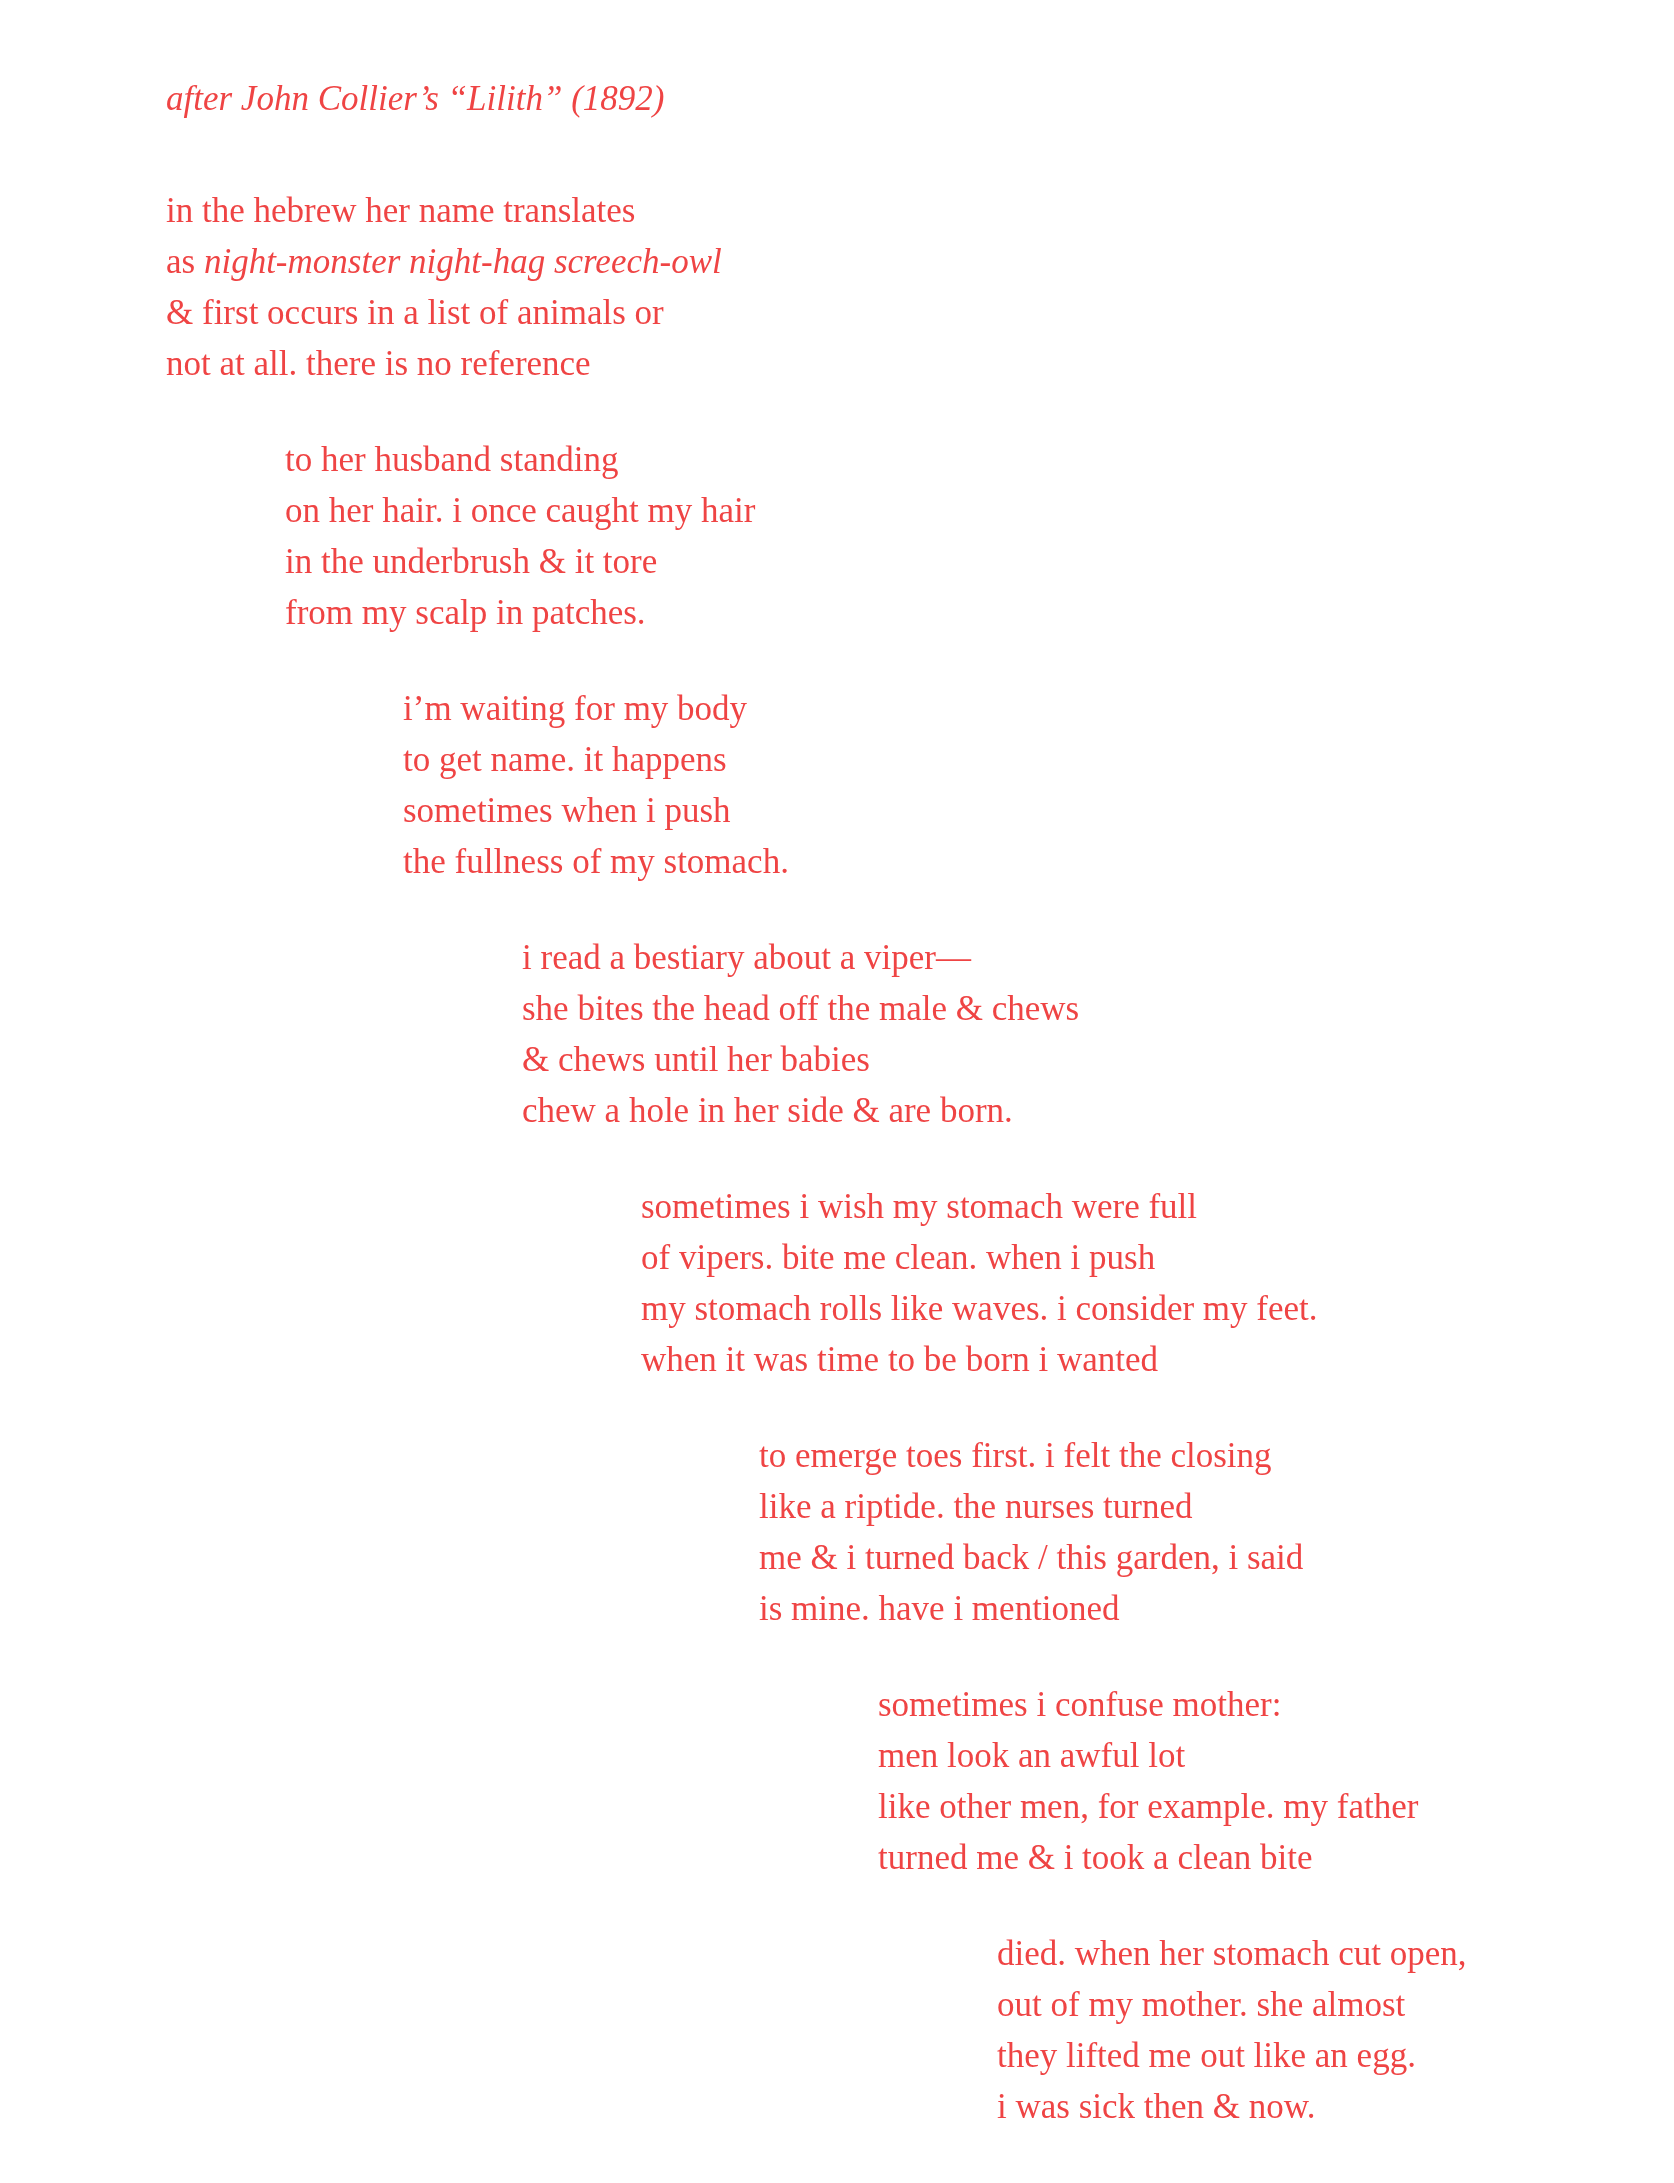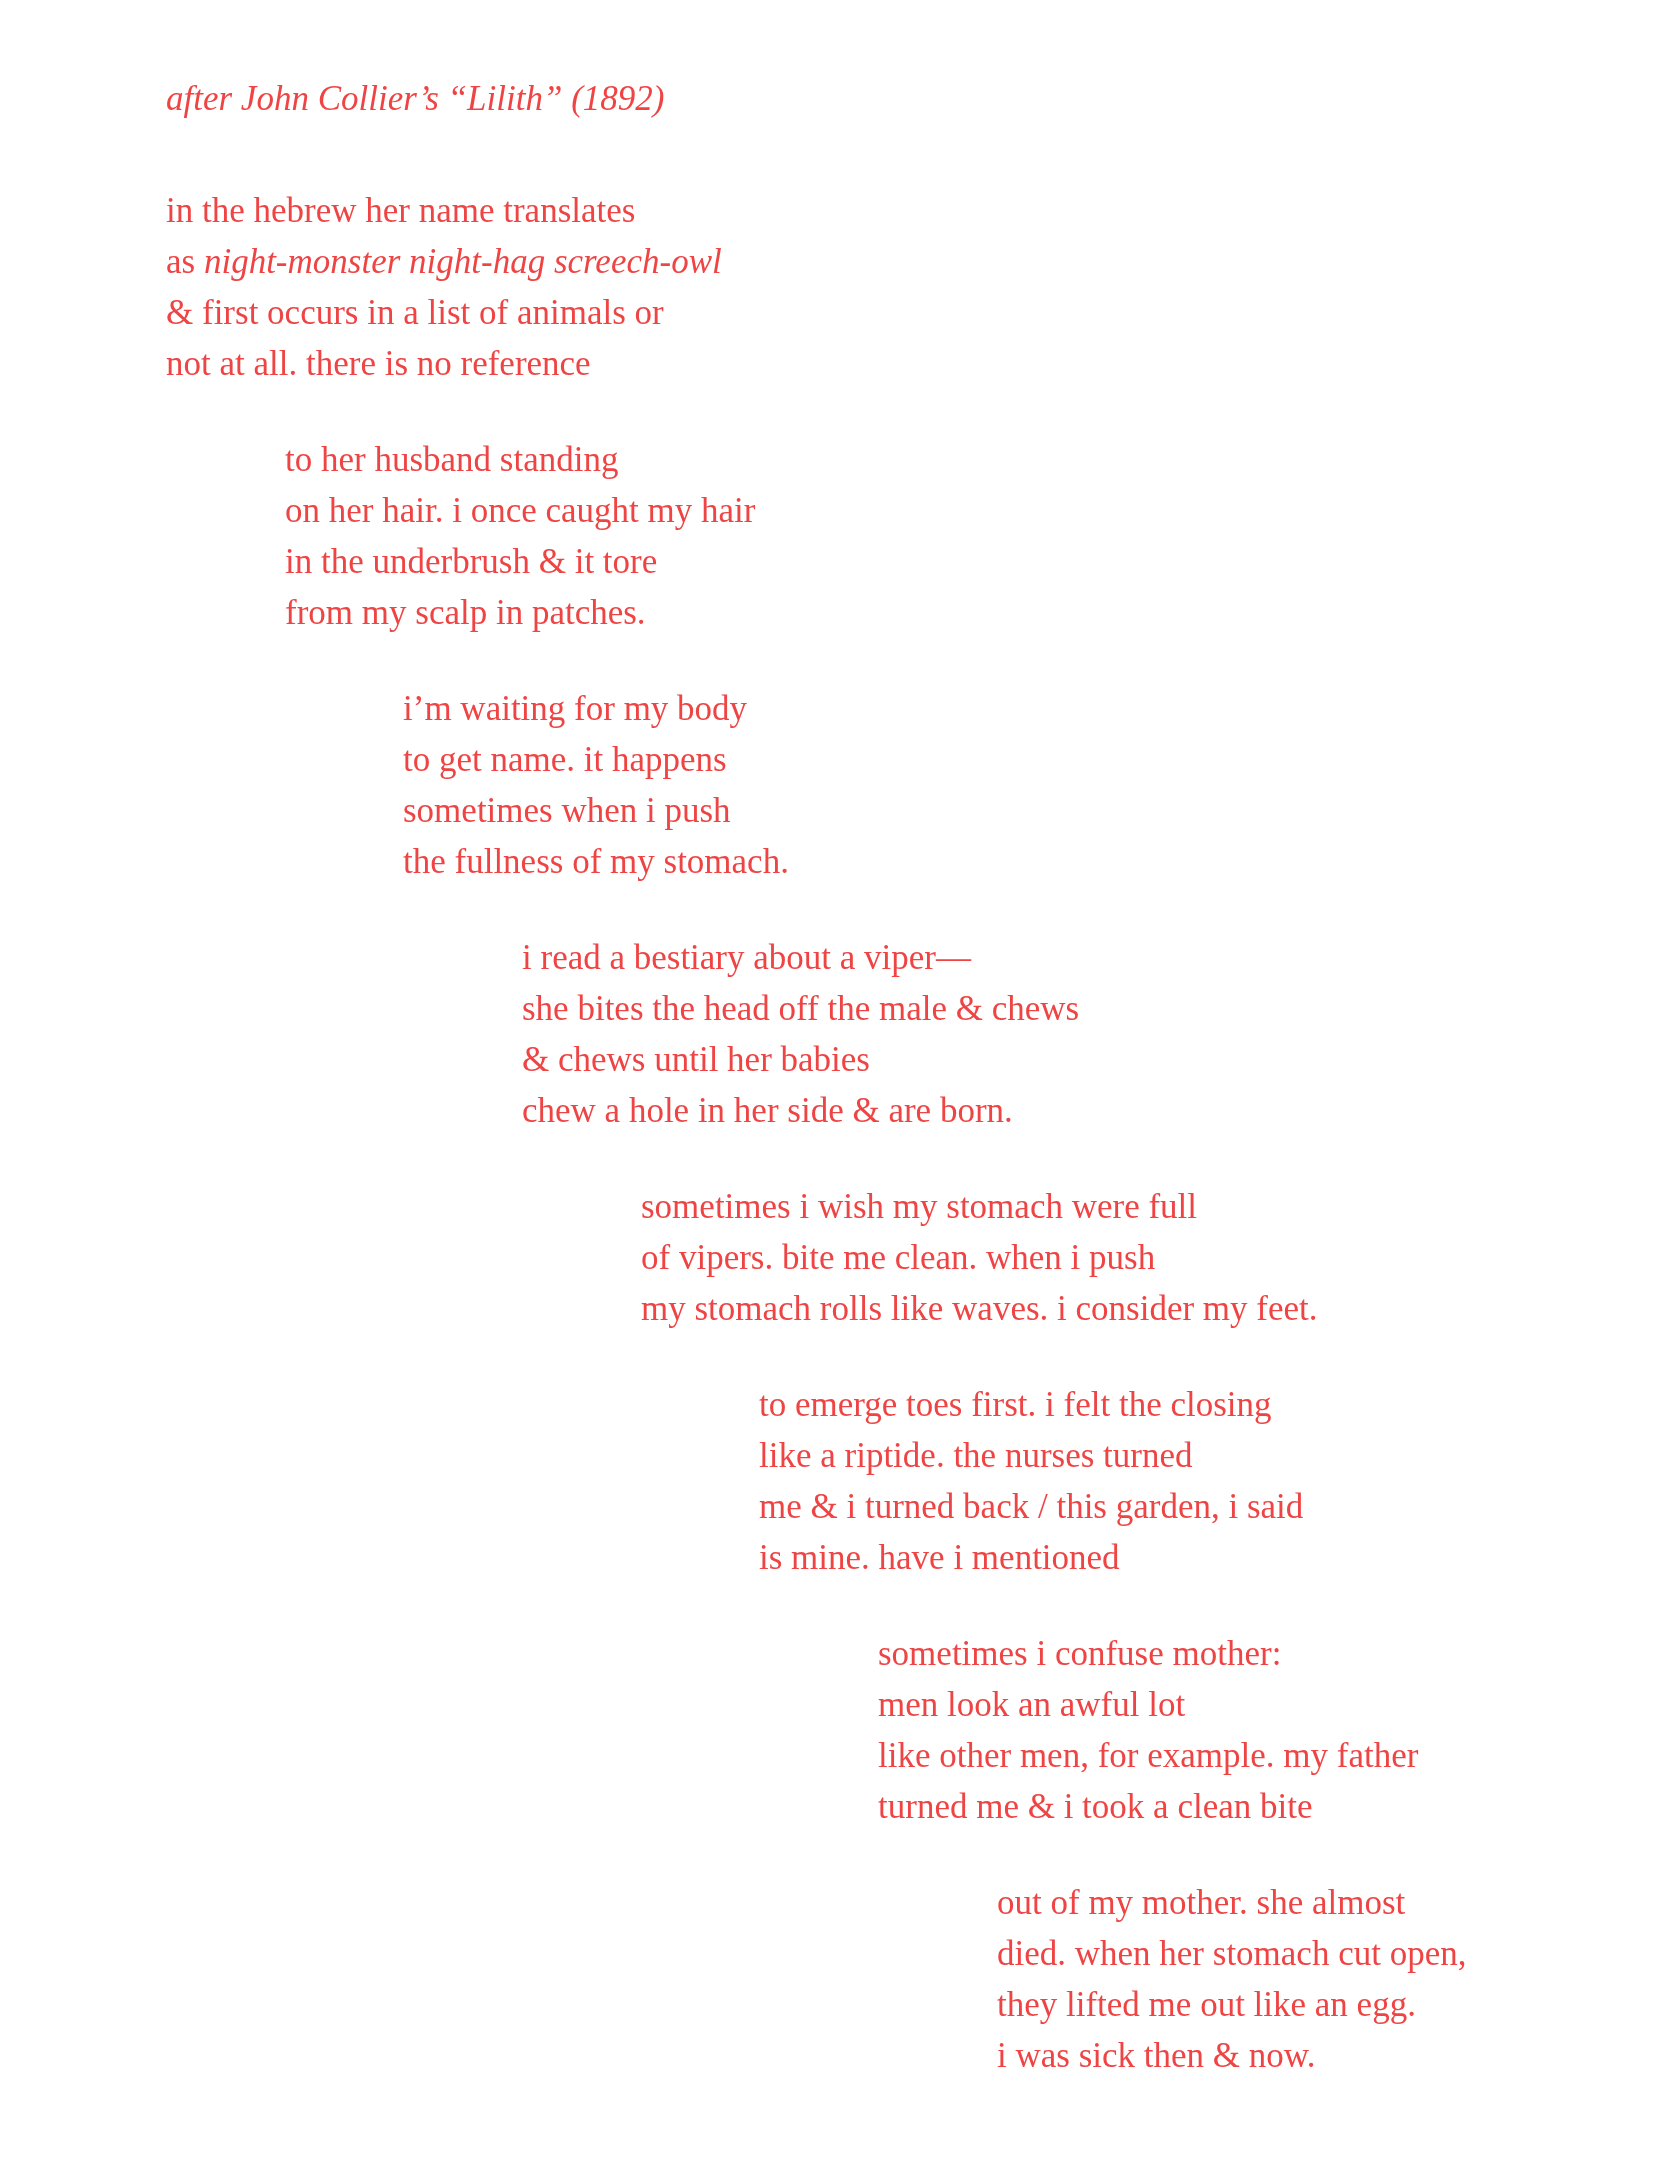--- a/index.html
+++ b/index.html
@@ -75,37 +75,38 @@
     <div class="poem-line">i read a bestiary about a viper—</div>
     <div class="poem-line">she bites the head off the male &amp; chews</div>
     <div class="poem-line">&amp; chews until her babies</div>
     <div class="poem-line">chew a hole in her side &amp; are born.</div>
   </div>
 
   <div class="stanza s4">
     <div class="poem-line">sometimes i wish my stomach were full</div>
     <div class="poem-line">of vipers. bite me clean. when i push</div>
     <div class="poem-line">my stomach rolls like waves. i consider my feet.</div>
+    <div class="poem-line">when it was time to be born i wanted</div>
   </div>
 
   <div class="stanza s5">
     <div class="poem-line">to emerge toes first. i felt the closing</div>
     <div class="poem-line">like a riptide. the nurses turned</div>
     <div class="poem-line">me &amp; i turned back / this garden, i said</div>
     <div class="poem-line">is mine. have i mentioned</div>
   </div>
 
   <div class="stanza s6">
     <div class="poem-line">sometimes i confuse mother:</div>
     <div class="poem-line">men look an awful lot</div>
     <div class="poem-line">like other men, for example. my father</div>
     <div class="poem-line">turned me &amp; i took a clean bite</div>
   </div>
 
   <div class="stanza s7">
+    <div class="poem-line">died. when her stomach cut open,</div>
     <div class="poem-line">out of my mother. she almost</div>
-    <div class="poem-line">died. when her stomach cut open,</div>
     <div class="poem-line">they lifted me out like an egg.</div>
     <div class="poem-line">i was sick then &amp; now.</div>
   </div>
 
 </div>
 
 
 </body></html>

